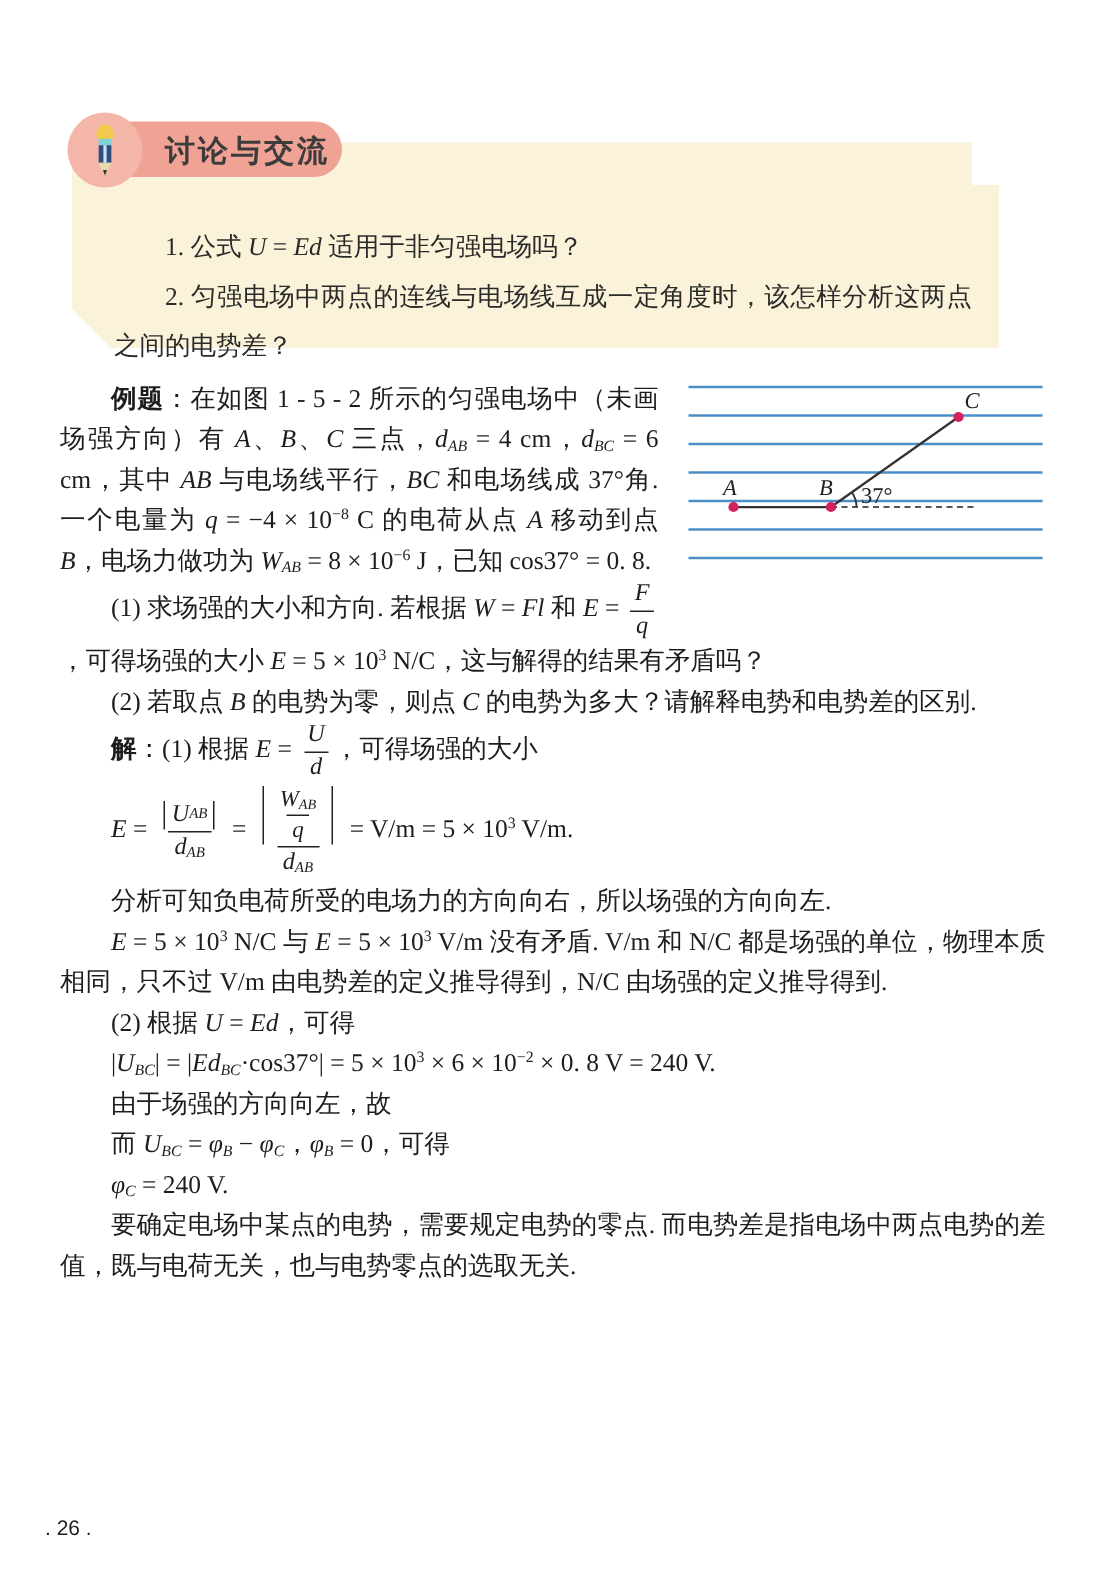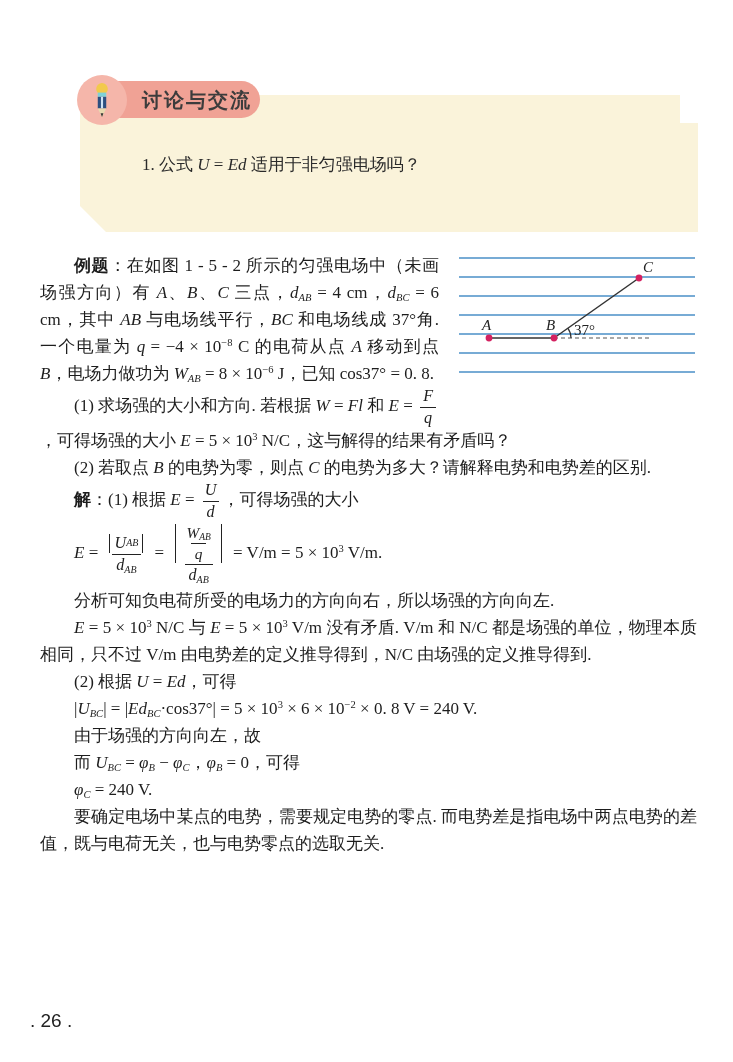--- a/index.html
+++ b/index.html
@@ -8,21 +8,21 @@
     font-family:"Liberation Serif","DejaVu Serif",serif;
     color:#1d1d1d;overflow:hidden;
   }
   .hei{font-family:"Liberation Sans","DejaVu Sans",sans-serif;font-weight:bold;}
   i{font-style:italic;}
   sub,sup{font-size:0.62em;line-height:0;}
   sub{vertical-align:-0.25em;}
   sup{vertical-align:0.55em;}
 
   
-  .disc-box{position:absolute;left:48px;top:78px;width:642px;height:154px;margin-left:32px;}
+  .disc-box{position:absolute;left:48px;top:78px;width:642px;height:154px;}
   .disc-band{position:absolute;left:0;top:17px;width:600px;height:30px;}
   .disc-main{
     position:absolute;left:0;top:45px;width:618px;height:109px;
     clip-path:polygon(0 0,100% 0,100% 100%,26px 100%,0 calc(100% - 26px));
   }
   .disc-badge{position:absolute;left:0;top:0;height:44px;}
   .badge-pill{
     position:absolute;left:0;top:3px;width:180px;height:37px;border-radius:19px;
   }
   .badge-circle{
@@ -58,21 +58,21 @@
   .abs{
     display:inline-flex;align-items:center;
     border-left:1.4px solid #222;border-right:1.4px solid #222;
     padding:0 4px;margin:0 1px;
   }
 
   .fig-label{font-style:italic;font-size:15px;}
   .fig-angle{font-size:15px;}
 
   .page-number{
-    position:absolute;left:30px;top:1010px;font-size:19px;color:#222;
+    position:absolute;left:30px;top:1010px;font-size:14px;color:#222;
     font-family:"Liberation Sans","DejaVu Sans",sans-serif;
   }
 </style>
 </head>
 <body>
 
 <div class="page">
 
   <div class="disc-box">
     <div class="disc-band" style="background-color: rgb(250, 243, 218);"></div>
@@ -88,20 +88,21 @@
           <rect x="11" y="14" width="2" height="11" fill="#cfe3f5"></rect>
           <polygon points="8,25 16,25 12,33" fill="#e8d9b0"></polygon>
           <polygon points="10.7,29.6 13.3,29.6 12,33" fill="#333333"></polygon>
         </svg>
       </div>
       <span class="badge-title">讨论与交流</span>
     </div>
 
     <div class="disc-questions">
       <p class="disc-q">1. 公式 <i>U</i> = <i>Ed</i> 适用于非匀强电场吗？</p>
+      <p class="disc-q">2. 匀强电场中两点的连线与电场线互成一定角度时，该怎样分析这两点之间的电势差？</p>
     </div>
   </div>
 
   <div class="content">
 
     <div class="figure-float">
       <svg width="240" height="128" viewBox="0 0 240 128">
         <g>
           <line x1="2" y1="6" x2="238" y2="6" stroke-width="1.6" stroke="#4a8fc7"></line>
           <line x1="2" y1="25" x2="238" y2="25" stroke-width="1.6" stroke="#4a8fc7"></line>

